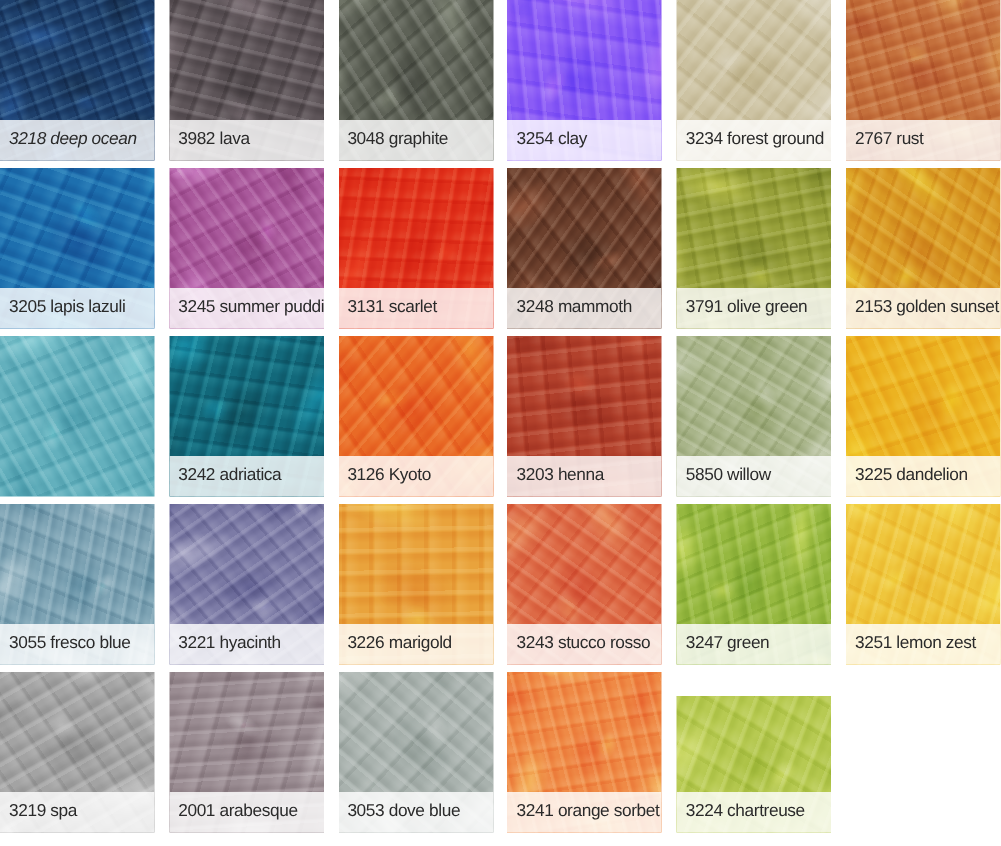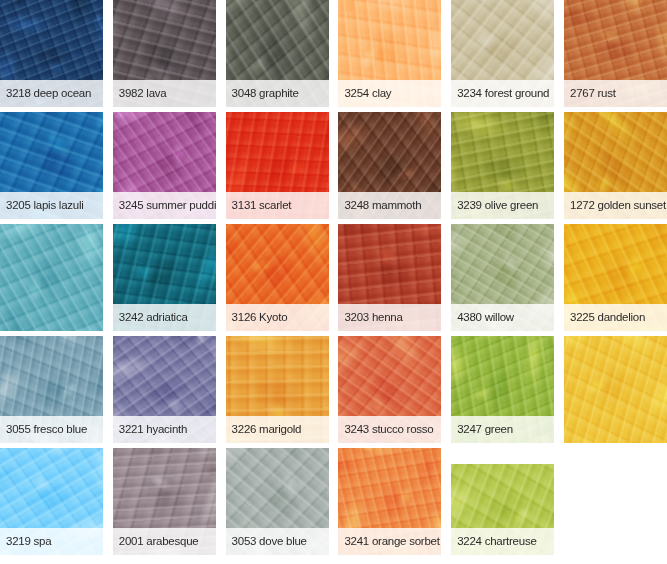--- a/index.html
+++ b/index.html
@@ -104,40 +104,40 @@
 </style>
 </head>
 <body>
 
 <div id="palette-grid">
     <div class="swatch" style="background-color: rgb(29, 63, 107);">
       <div class="texture" style="transform: rotate(0deg) scale(1.36, 1.36);"></div>
       <div class="texture2" style="transform: rotate(47deg) scale(1.36, 1.36);"></div>
       <div class="texture3" style="transform: rotate(94deg) scale(1.36, 1.36);"></div>
       <div class="label-band" style="background: rgba(255, 255, 255, 0.82);">
-        <span class="label-text" style="color: rgb(42, 42, 42);">3218 deep ocean</span>
+        <span class="label-text" style="color: rgb(42, 42, 42); font-style: italic;">3218 deep ocean</span>
       </div>
     </div>
     <div class="swatch" style="background-color: rgb(93, 84, 88);">
       <div class="texture" style="transform: rotate(37deg) scale(1.7, 1.955);"></div>
       <div class="texture2" style="transform: rotate(84deg) scale(1.7, 1.955);"></div>
       <div class="texture3" style="transform: rotate(131deg) scale(1.7, 1.955);"></div>
       <div class="label-band" style="background: rgba(255, 255, 255, 0.82);">
         <span class="label-text" style="color: rgb(42, 42, 42);">3982 lava</span>
       </div>
     </div>
     <div class="swatch" style="background-color: rgb(94, 98, 87);">
       <div class="texture" style="transform: rotate(74deg) scale(2.04, 1.615);"></div>
       <div class="texture2" style="transform: rotate(121deg) scale(2.04, 1.615);"></div>
       <div class="texture3" style="transform: rotate(168deg) scale(2.04, 1.615);"></div>
       <div class="label-band" style="background: rgba(255, 255, 255, 0.82);">
         <span class="label-text" style="color: rgb(42, 42, 42);">3048 graphite</span>
       </div>
     </div>
-    <div class="swatch" style="background-color: #fdba74;">
+    <div class="swatch" style="background-color: #8b5cf6;">
       <div class="texture" style="transform: rotate(111deg) scale(1.615, 2.21);"></div>
       <div class="texture2" style="transform: rotate(158deg) scale(1.615, 2.21);"></div>
       <div class="texture3" style="transform: rotate(205deg) scale(1.615, 2.21);"></div>
       <div class="label-band" style="background: rgba(255, 255, 255, 0.82);">
         <span class="label-text" style="color: rgb(42, 42, 42);">3254 clay</span>
       </div>
     </div>
     <div class="swatch" style="background-color: rgb(205, 195, 163);">
       <div class="texture" style="transform: rotate(148deg) scale(1.955, 1.87);"></div>
       <div class="texture2" style="transform: rotate(195deg) scale(1.955, 1.87);"></div>
@@ -184,29 +184,29 @@
       <div class="texture3" style="transform: rotate(427deg) scale(1.36, 2.04);"></div>
       <div class="label-band" style="background: rgba(255, 255, 255, 0.82);">
         <span class="label-text" style="color: rgb(42, 42, 42);">3248 mammoth</span>
       </div>
     </div>
     <div class="swatch" style="background-color: rgb(151, 160, 58);">
       <div class="texture" style="transform: rotate(10deg) scale(1.7, 1.7);"></div>
       <div class="texture2" style="transform: rotate(57deg) scale(1.7, 1.7);"></div>
       <div class="texture3" style="transform: rotate(104deg) scale(1.7, 1.7);"></div>
       <div class="label-band" style="background: rgba(255, 255, 255, 0.82);">
-        <span class="label-text" style="color: rgb(42, 42, 42);">3239 olive green</span>
+        <span class="label-text" style="color: rgb(42, 42, 42);">3791 olive green</span>
       </div>
     </div>
     <div class="swatch" style="background-color: rgb(217, 154, 36);">
       <div class="texture" style="transform: rotate(47deg) scale(2.04, 1.36);"></div>
       <div class="texture2" style="transform: rotate(94deg) scale(2.04, 1.36);"></div>
       <div class="texture3" style="transform: rotate(141deg) scale(2.04, 1.36);"></div>
       <div class="label-band" style="background: rgba(255, 255, 255, 0.82);">
-        <span class="label-text" style="color: rgb(42, 42, 42);">1272 golden sunset</span>
+        <span class="label-text" style="color: rgb(42, 42, 42);">2153 golden sunset</span>
       </div>
     </div>
     <div class="swatch" style="background-color: rgb(99, 176, 189);">
       <div class="texture" style="transform: rotate(84deg) scale(1.615, 1.955);"></div>
       <div class="texture2" style="transform: rotate(131deg) scale(1.615, 1.955);"></div>
       <div class="texture3" style="transform: rotate(178deg) scale(1.615, 1.955);"></div>
     </div>
     <div class="swatch" style="background-color: rgb(18, 104, 122);">
       <div class="texture" style="transform: rotate(121deg) scale(1.955, 1.615);"></div>
       <div class="texture2" style="transform: rotate(168deg) scale(1.955, 1.615);"></div>
@@ -229,21 +229,21 @@
       <div class="texture3" style="transform: rotate(289deg) scale(1.87, 1.87);"></div>
       <div class="label-band" style="background: rgba(255, 255, 255, 0.82);">
         <span class="label-text" style="color: rgb(42, 42, 42);">3203 henna</span>
       </div>
     </div>
     <div class="swatch" style="background-color: rgb(168, 180, 137);">
       <div class="texture" style="transform: rotate(232deg) scale(1.445, 1.53);"></div>
       <div class="texture2" style="transform: rotate(279deg) scale(1.445, 1.53);"></div>
       <div class="texture3" style="transform: rotate(326deg) scale(1.445, 1.53);"></div>
       <div class="label-band" style="background: rgba(255, 255, 255, 0.82);">
-        <span class="label-text" style="color: rgb(42, 42, 42);">4380 willow</span>
+        <span class="label-text" style="color: rgb(42, 42, 42);">5850 willow</span>
       </div>
     </div>
     <div class="swatch" style="background-color: rgb(236, 179, 33);">
       <div class="texture" style="transform: rotate(269deg) scale(1.785, 2.125);"></div>
       <div class="texture2" style="transform: rotate(316deg) scale(1.785, 2.125);"></div>
       <div class="texture3" style="transform: rotate(363deg) scale(1.785, 2.125);"></div>
       <div class="label-band" style="background: rgba(255, 255, 255, 0.82);">
         <span class="label-text" style="color: rgb(42, 42, 42);">3225 dandelion</span>
       </div>
     </div>
@@ -284,22 +284,25 @@
       <div class="texture2" style="transform: rotate(141deg) scale(1.955, 1.36);"></div>
       <div class="texture3" style="transform: rotate(188deg) scale(1.955, 1.36);"></div>
       <div class="label-band" style="background: rgba(255, 255, 255, 0.82);">
         <span class="label-text" style="color: rgb(42, 42, 42);">3247 green</span>
       </div>
     </div>
     <div class="swatch" style="background-color: rgb(239, 198, 60);">
       <div class="texture" style="transform: rotate(131deg) scale(1.53, 1.955);"></div>
       <div class="texture2" style="transform: rotate(178deg) scale(1.53, 1.955);"></div>
       <div class="texture3" style="transform: rotate(225deg) scale(1.53, 1.955);"></div>
-    </div>
-    <div class="swatch" style="background-color: #7dd3fc; text-align: right;">
+      <div class="label-band" style="background: rgba(255, 255, 255, 0.82);">
+        <span class="label-text" style="color: rgb(42, 42, 42);">3251 lemon zest</span>
+      </div>
+    </div>
+    <div class="swatch" style="background-color: #a3a3a3; text-align: right;">
       <div class="texture" style="transform: rotate(168deg) scale(1.87, 1.615);"></div>
       <div class="texture2" style="transform: rotate(215deg) scale(1.87, 1.615);"></div>
       <div class="texture3" style="transform: rotate(262deg) scale(1.87, 1.615);"></div>
       <div class="label-band" style="background: rgba(255, 255, 255, 0.82);">
         <span class="label-text" style="color: rgb(42, 42, 42);">3219 spa</span>
       </div>
     </div>
     <div class="swatch" style="background-color: rgb(154, 140, 146);">
       <div class="texture" style="transform: rotate(205deg) scale(1.445, 2.21);"></div>
       <div class="texture2" style="transform: rotate(252deg) scale(1.445, 2.21);"></div>

